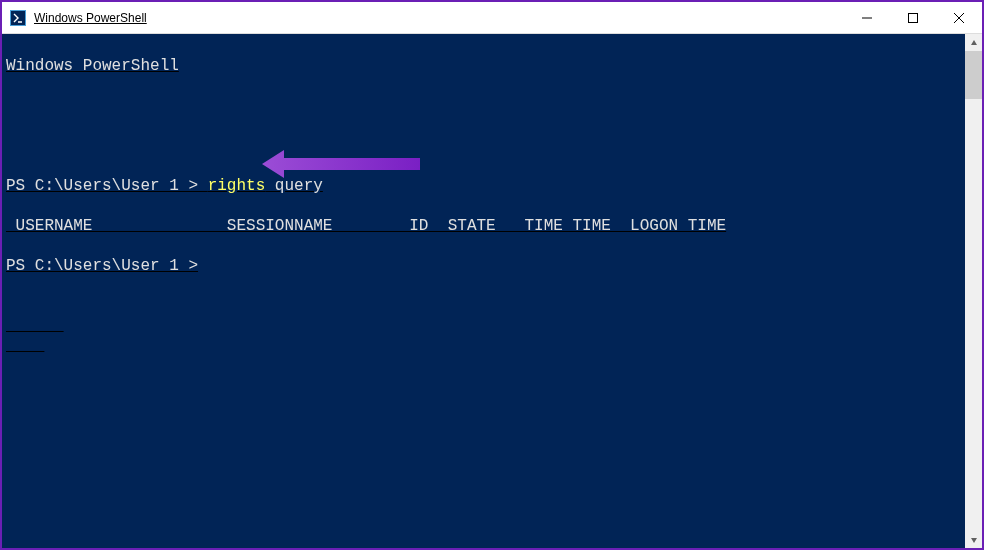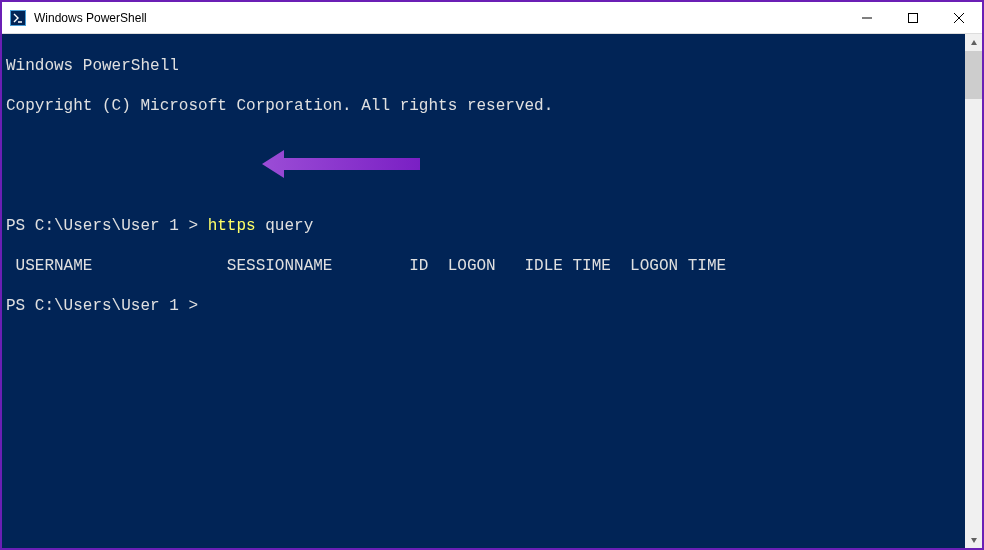--- a/index.html
+++ b/index.html
@@ -10,20 +10,21 @@
       font-family: "Segoe UI", sans-serif;
       overflow: hidden;
       border: 2px solid #6b1fb5;
     }
     .window {
       width: 100%;
       height: 100%;
       background: #0ea5e9;
       display: flex;
       flex-direction: column;
+      text-decoration: underline;
     }
     .titlebar {
       height: 32px;
       background: #fff;
       display: flex;
       align-items: center;
       border-bottom: 1px solid #ddd;
     }
     .titlebar-icon {
       width: 16px;
@@ -127,25 +128,24 @@
       <svg viewBox="0 0 10 10">
           <line x1="0" y1="0" x2="10" y2="10"></line>
           <line x1="10" y1="0" x2="0" y2="10"></line>
         </svg>
     </div>
   </div>
 
   <div class="client">
     <div class="terminal">
 <div class="term-line">Windows PowerShell</div>
-<div class="term-line">Copyright (C) Microsoft Corporation. All rights reserved.</div>
 <div class="term-line"></div>
 <div class="term-line"></div>
-<div class="term-line"><span>PS C:\Users\User 1 &gt; </span><span class="yellow">https</span><span> query</span></div>
-<div class="term-line"> USERNAME              SESSIONNAME        ID  LOGON   IDLE TIME  LOGON TIME</div>
+<div class="term-line"><span>PS C:\Users\User 1 &gt; </span><span class="yellow">rights</span><span> query</span></div>
+<div class="term-line"> USERNAME              SESSIONNAME        ID  STATE   TIME TIME  LOGON TIME</div>
 <div class="term-line">PS C:\Users\User 1 &gt;</div>
 
       <svg class="arrow-annotation" width="160" height="40" viewBox="0 0 160 40">
         <defs>
           <linearGradient id="arrgrad" x1="0" y1="0" x2="1" y2="0">
             <stop offset="0%" stop-color="#9b4dd6"></stop>
             <stop offset="100%" stop-color="#7a1fc4"></stop>
           </linearGradient>
         </defs>
         <polygon points="0,18 22,4 22,12 158,12 158,24 22,24 22,32" fill="url(#arrgrad)"></polygon>

